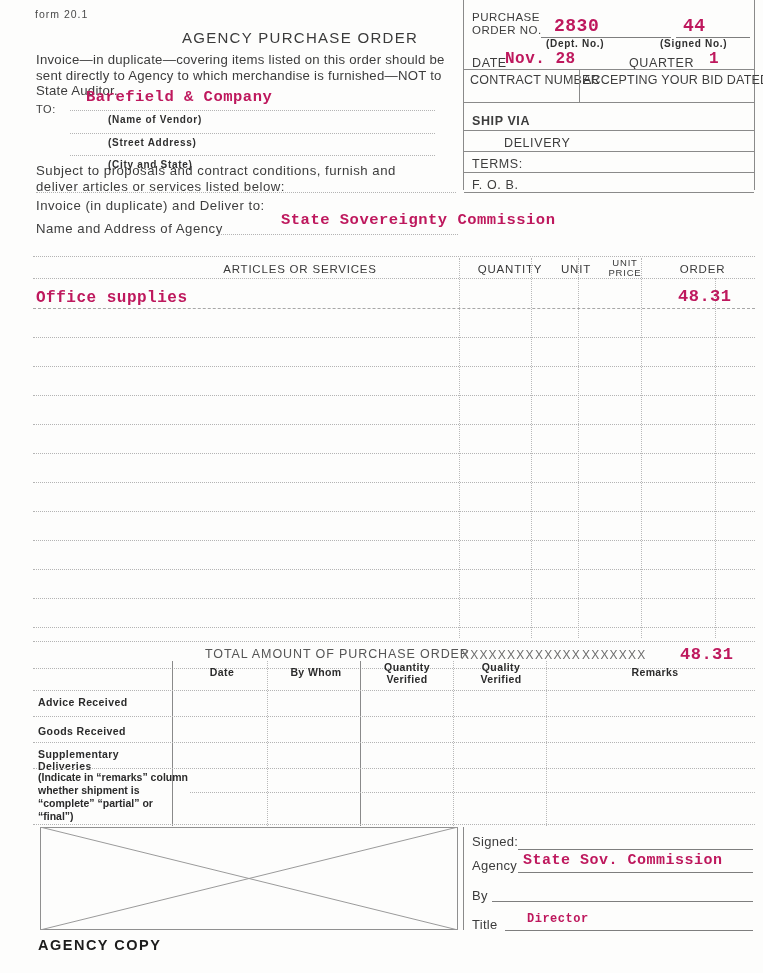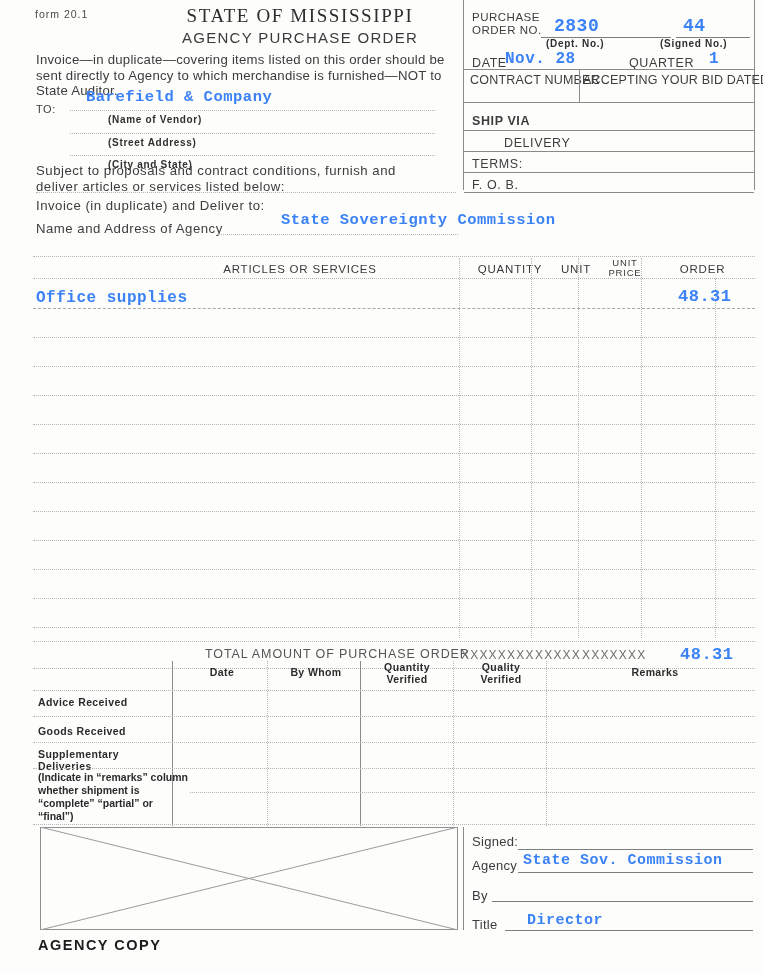--- a/index.html
+++ b/index.html
@@ -50,21 +50,21 @@
   .printed-b {
     font-family: "Liberation Sans", sans-serif;
     font-weight: bold;
     color: #2b2b2b;
     white-space: nowrap;
   }
   
   .typed {
     font-family: "Liberation Mono", "DejaVu Sans Mono", monospace;
     font-weight: bold;
-    color: #3b82f6;
+    color: #be185d;
     letter-spacing: 0.5px;
     white-space: nowrap;
   }
 
   
   #form-no {
     left: 35px; top: 8px;
     font-size: 10.5px;
     color: #4a4a4a;
     letter-spacing: 1px;
@@ -183,39 +183,38 @@
     font-size: 10.5px;
     font-weight: bold;
     color: #2b2b2b;
     line-height: 13px;
     white-space: normal;
   }
 
   
   .sig-label { position: absolute; font-size: 13px; color: #3c3c3c; letter-spacing: 0.3px; }
   #sig-agency-val { left: 523px; top: 852px; font-size: 15px; }
-  #sig-title-val { left: 527px; top: 912px; font-size: 15px; }
+  #sig-title-val { left: 527px; top: 912px; font-size: 12px; }
 
   
   #agency-copy {
     left: 38px; top: 937px;
     font-size: 14.5px;
     font-weight: bold;
     letter-spacing: 1.5px;
     color: #1c1c1c;
   }
   #xbox { position: absolute; left: 40px; top: 827px; width: 418px; height: 103px; }
 </style>
 </head>
 <body>
 
 <div id="page">
 
   <div class="abs printed" id="form-no">form 20.1</div>
-  <div class="abs printed" id="title-state">STATE OF MISSISSIPPI</div>
   <div class="abs printed" id="title-agency">AGENCY PURCHASE ORDER</div>
   <div class="abs printed" id="invoice-note">Invoice—in duplicate—covering items listed on this order should be sent directly to Agency to which merchandise is furnished—NOT to State Auditor.</div>
 
   <div class="abs printed" id="to-label">TO:</div>
   <div class="abs typed" id="vendor-name">Barefield &amp; Company</div>
   <div class="dot-line" style="left:70px; top:110px; width:365px;"></div>
   <div class="abs printed-b field-caption" style="left:108px; top:114px;">(Name of Vendor)</div>
 
   <div class="dot-line" style="left:70px; top:133px; width:365px;"></div>
   <div class="abs typed" style="left:108px; top:120px; font-size:15px;"></div>

